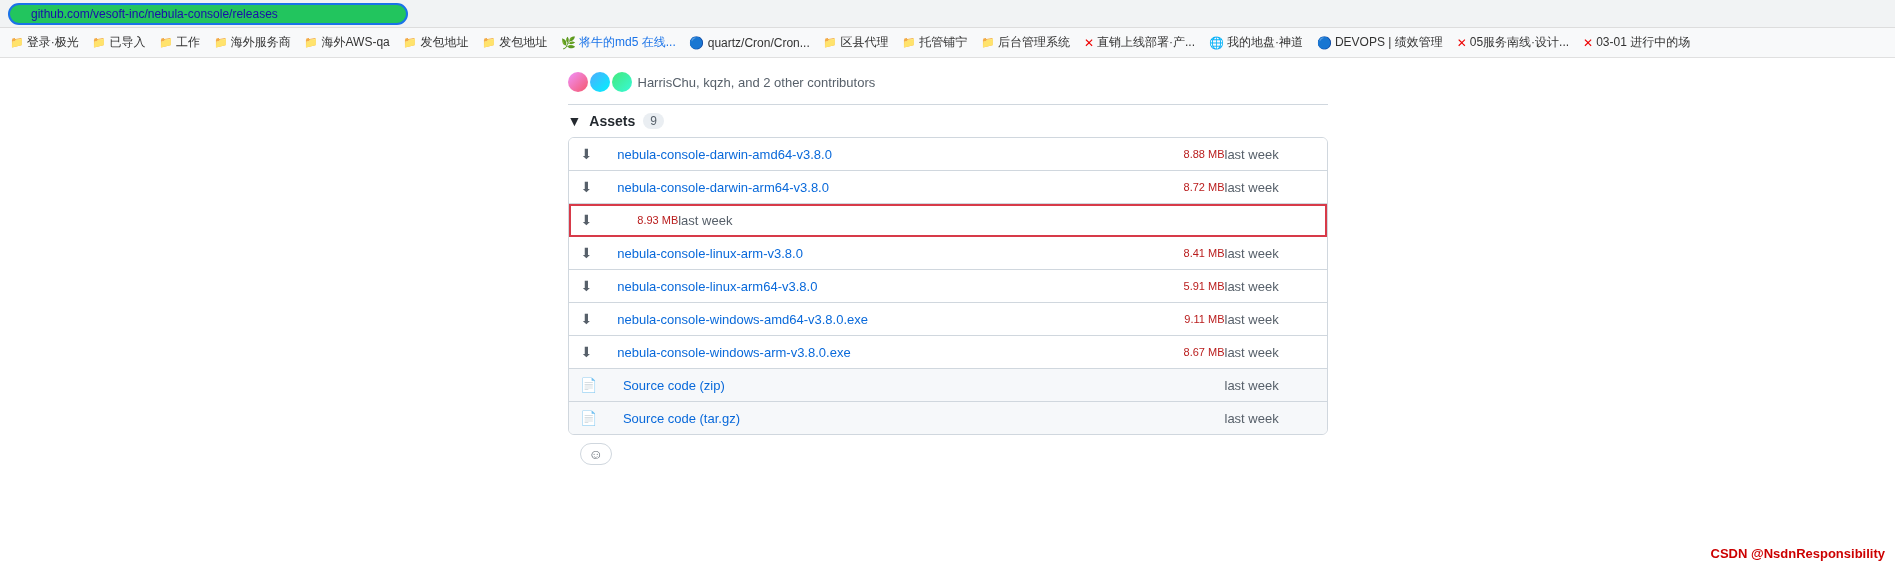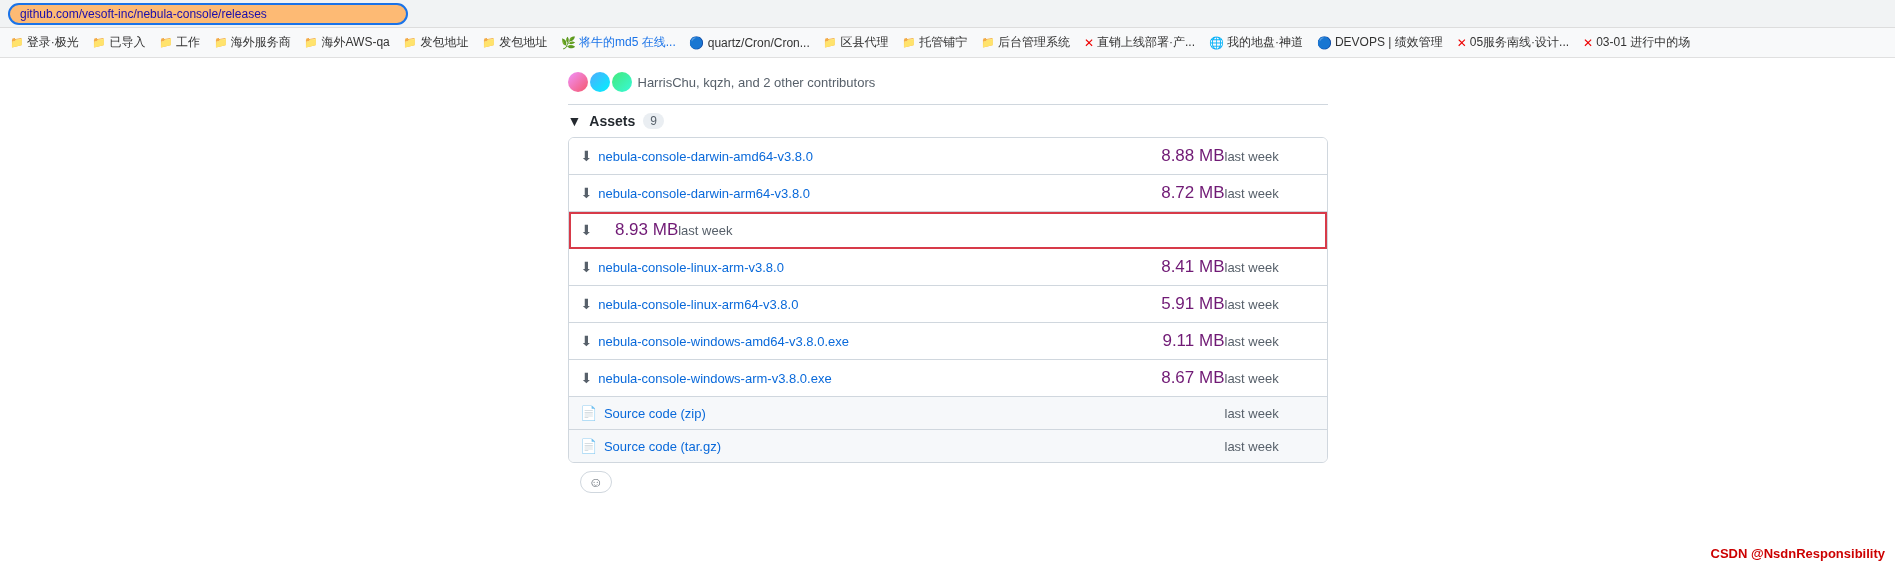--- a/index.html
+++ b/index.html
@@ -15,26 +15,26 @@
     
     .address-bar {
       background: #f1f3f4;
       height: 28px;
       display: flex;
       align-items: center;
       padding: 0 8px;
       border-bottom: 1px solid #ddd;
     }
     .address-input {
-      background: #fdba74;
+      background: #22c55e;
       border: 2px solid #1a73e8;
       border-radius: 12px;
       height: 22px;
       width: 400px;
-      padding: 0 10px;
+      padding: 0 21px;
       font-size: 12px;
       color: #1a0dab;
       outline: none;
       display: flex;
       align-items: center;
     }
 
     
     .bookmarks-bar {
       background: #f8f9fa;
@@ -147,25 +147,26 @@
       color: #57606a;
       font-size: 14px;
       margin-right: 6px;
       flex-shrink: 0;
     }
     .asset-link {
       color: #0969da;
       text-decoration: none;
       font-size: 13px;
       flex: 1;
+      margin-left: 19px;
     }
 
     .asset-size {
-      color: #701a75;
-      font-size: 17px;
+      color: #b91c1c;
+      font-size: 11px;
       width: 80px;
       text-align: right;
       flex-shrink: 0;
     }
     .asset-time {
       color: #57606a;
       font-size: 13px;
       width: 90px;
       text-align: left;
       flex-shrink: 0;

